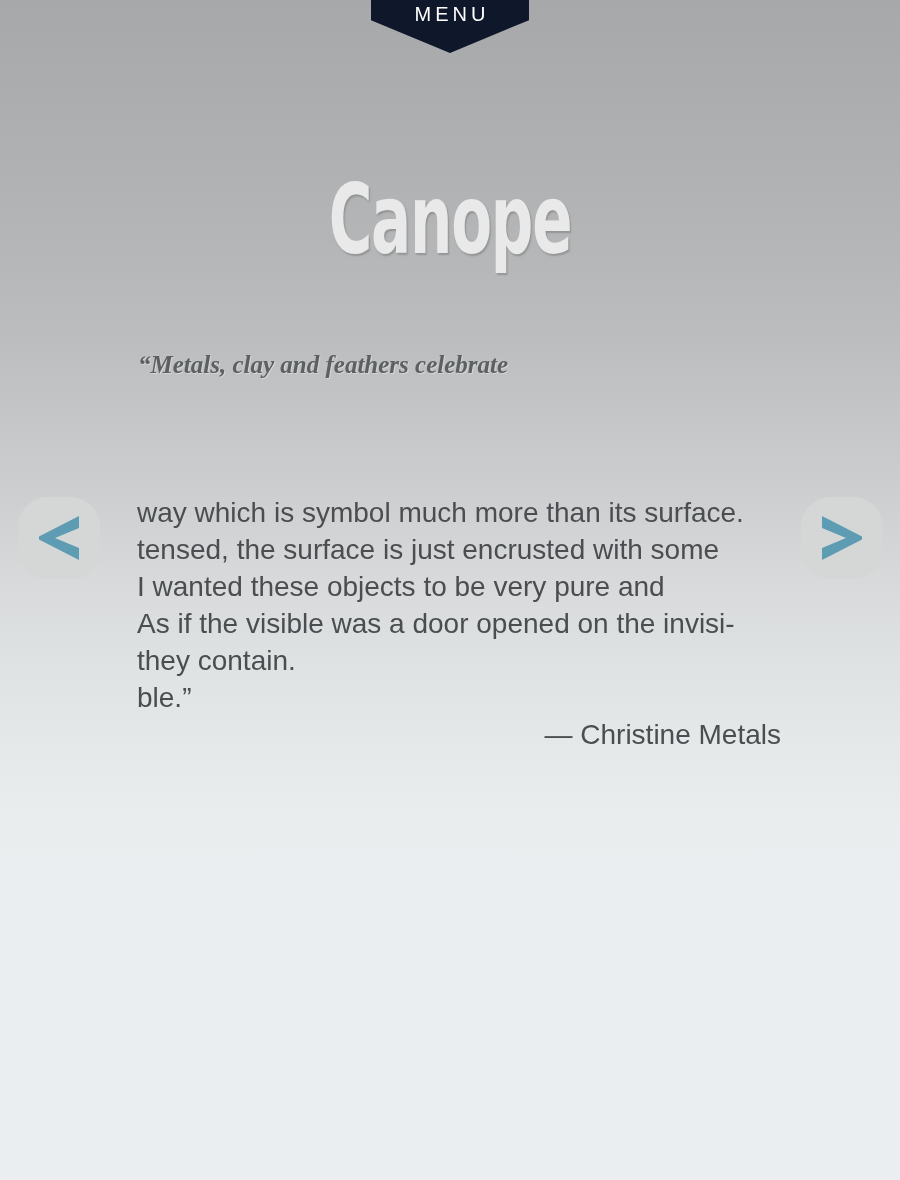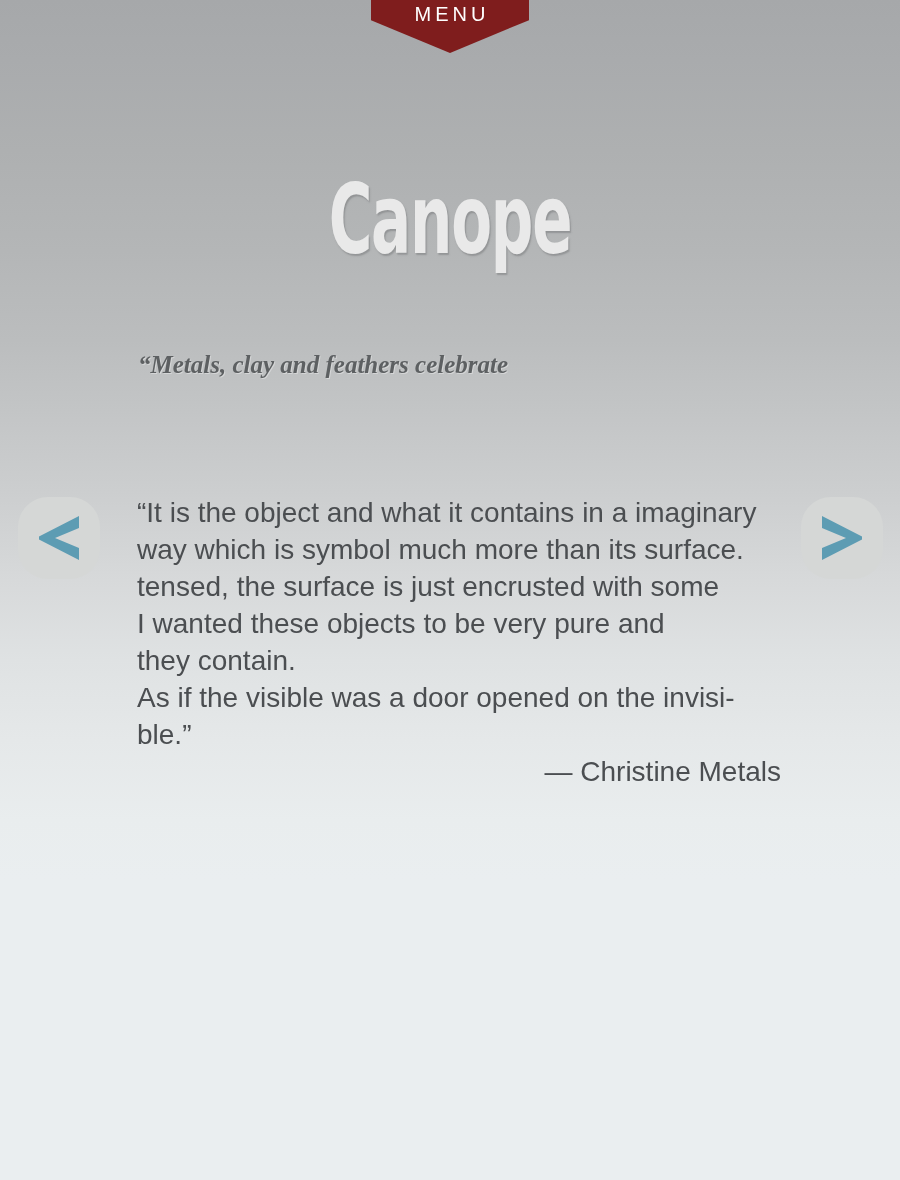--- a/index.html
+++ b/index.html
@@ -46,21 +46,21 @@
   }
 
   
   .menu-banner {
     position:absolute;
     top:0;
     left:50%;
     transform:translateX(-50%);
     width:158px;
     height:53px;
-    background:#7f1d1d;
+    background:#0f172a;
     -webkit-clip-path:polygon(0 0, 100% 0, 100% 38%, 50% 100%, 0 38%);
     clip-path:polygon(0 0, 100% 0, 100% 38%, 50% 100%, 0 38%);
     display:flex;
     justify-content:center;
     align-items:flex-start;
     cursor:pointer;
     user-select:none;
   }
   .menu-label {
     color:#ffffff;
@@ -179,23 +179,22 @@
 
   <div class="nav-arrow nav-next">
     <span>
       <svg width="44" height="48" viewBox="0 0 44 48" aria-hidden="true">
         <polygon points="2,2 2,14 26,24 2,34 2,46 42,25.5 42,22.5" fill="#5d9cb3"></polygon>
       </svg>
     </span>
   </div>
 
   <blockquote class="statement">
-    <span class="st-line">“It is the object and what it contains in a imaginary</span>
     <span class="st-line">way which is symbol much more than its surface.</span>
     <span class="st-line">tensed, the surface is just encrusted with some</span>
     <span class="st-line">I wanted these objects to be very pure and</span>
+    <span class="st-line">As if the visible was a door opened on the invisi-</span>
     <span class="st-line">they contain.</span>
-    <span class="st-line">As if the visible was a door opened on the invisi-</span>
     <span class="st-line">ble.”</span>
     <span class="st-attrib">— Christine Metals</span>
   </blockquote>
 
 </div>
 
 </body></html>

